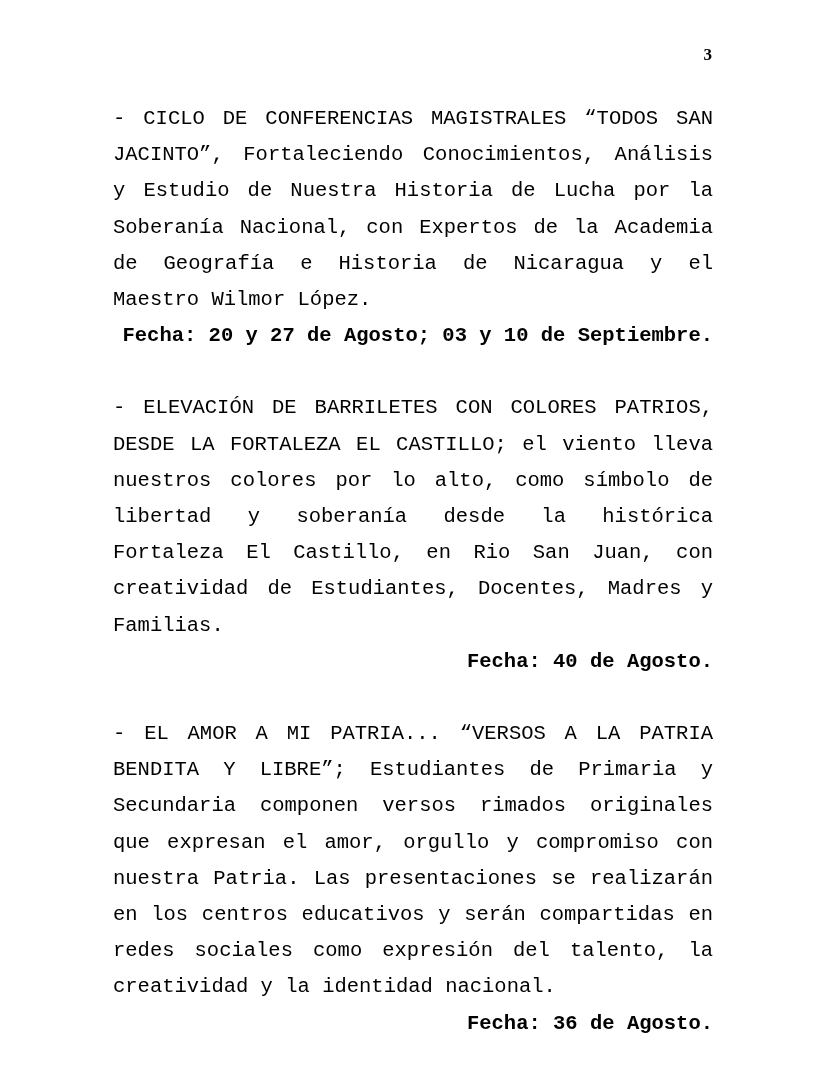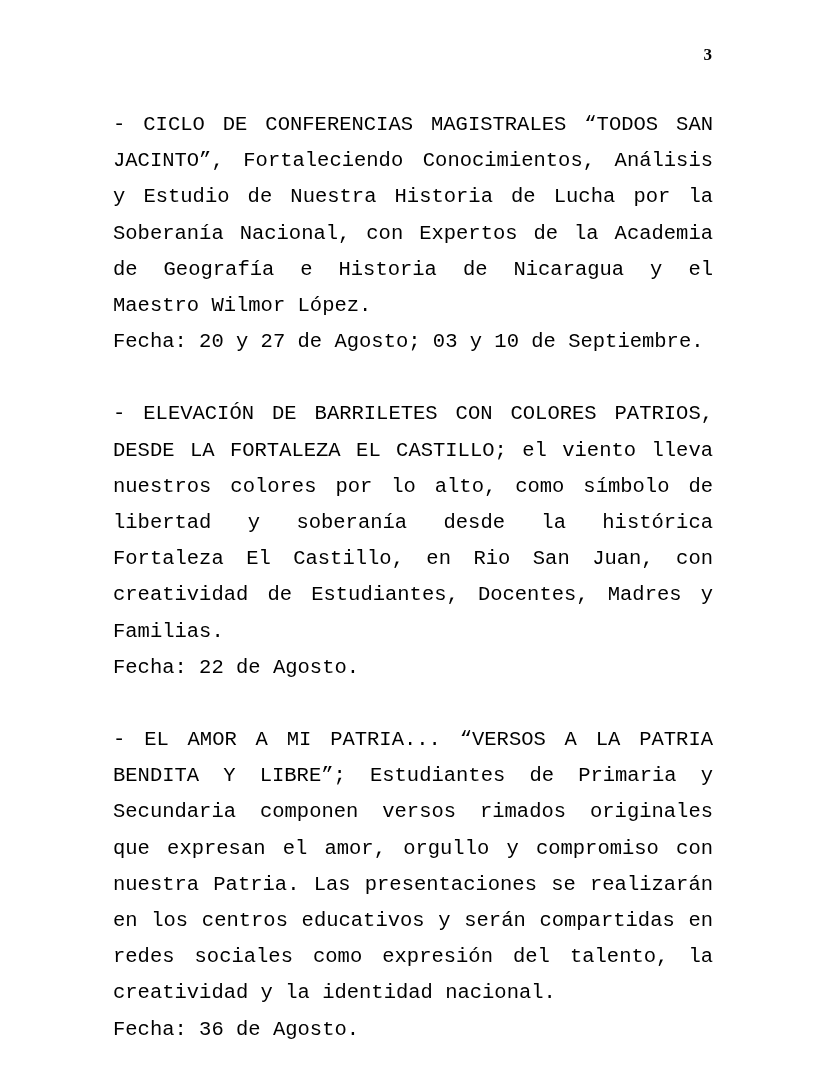--- a/index.html
+++ b/index.html
@@ -27,21 +27,21 @@
     font-family: "Liberation Serif", "DejaVu Serif", serif;
     font-size: 17px;
     font-weight: bold;
     color: #000000;
     line-height: 20px;
   }
 
   
   .body-block {
     position: absolute;
-    top: 107px;
+    top: 101px;
     left: 113px;
     width: 600px;
   }
 
   .entry {
     margin: 0 0 36px 0;
   }
   .entry:last-child {
     margin-bottom: 4px;
   }
@@ -60,41 +60,42 @@
     -webkit-font-smoothing: none;
   }
 
   
   .entry-date {
     margin: 0;
     font-family: "Liberation Mono", "DejaVu Sans Mono", monospace;
     font-size: 20.5px;
     line-height: 36.2px;
     color: #000000;
-    text-align: left;
+    text-align: right;
     white-space: pre;
+    font-weight: bold;
   }
 </style>
 </head>
 <body>
 
 <div class="page">
 
   <div class="page-number">3</div>
 
   <div class="body-block">
 
     <div class="entry">
       <p class="entry-text">- CICLO DE CONFERENCIAS MAGISTRALES “TODOS SAN JACINTO”, Fortaleciendo Conocimientos, Análisis y Estudio de Nuestra Historia de Lucha por la Soberanía Nacional, con Expertos de la Academia de Geografía e Historia de Nicaragua y el Maestro Wilmor López.</p>
       <p class="entry-date">Fecha: 20 y 27 de Agosto; 03 y 10 de Septiembre.</p>
     </div>
 
     <div class="entry">
       <p class="entry-text">- ELEVACIÓN DE BARRILETES CON COLORES PATRIOS, DESDE LA FORTALEZA EL CASTILLO; el viento lleva nuestros colores por lo alto, como símbolo de libertad y soberanía desde la histórica Fortaleza El Castillo, en Rio San Juan, con creatividad de Estudiantes, Docentes, Madres y Familias.</p>
-      <p class="entry-date">Fecha: 22 de Agosto.</p>
+      <p class="entry-date">Fecha: 40 de Agosto.</p>
     </div>
 
     <div class="entry">
       <p class="entry-text">- EL AMOR A MI PATRIA... “VERSOS A LA PATRIA BENDITA Y LIBRE”; Estudiantes de Primaria y Secundaria componen versos rimados originales que expresan el amor, orgullo y compromiso con nuestra Patria. Las presentaciones se realizarán en los centros educativos y serán compartidas en redes sociales como expresión del talento, la creatividad y la identidad nacional.</p>
       <p class="entry-date">Fecha: 36 de Agosto.</p>
     </div>
 
   </div>
 </div>
 

